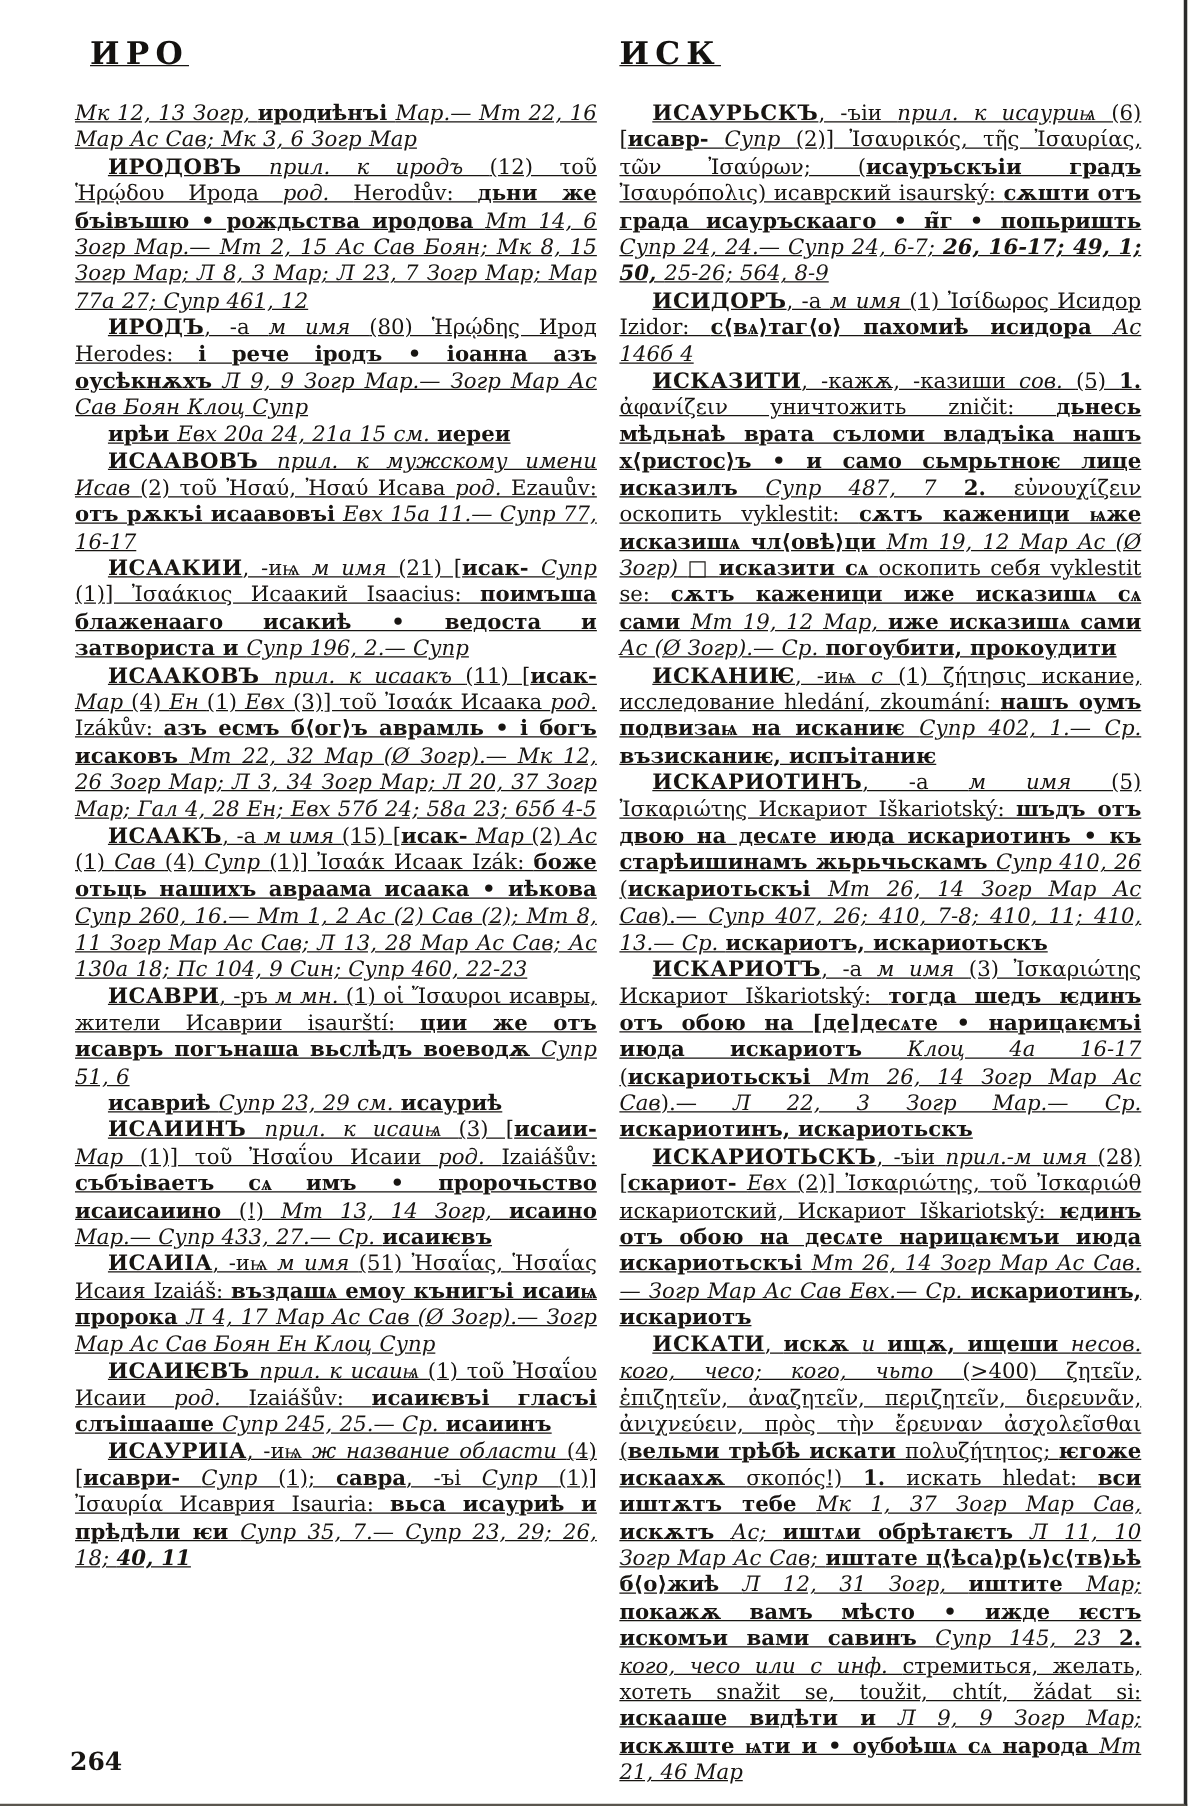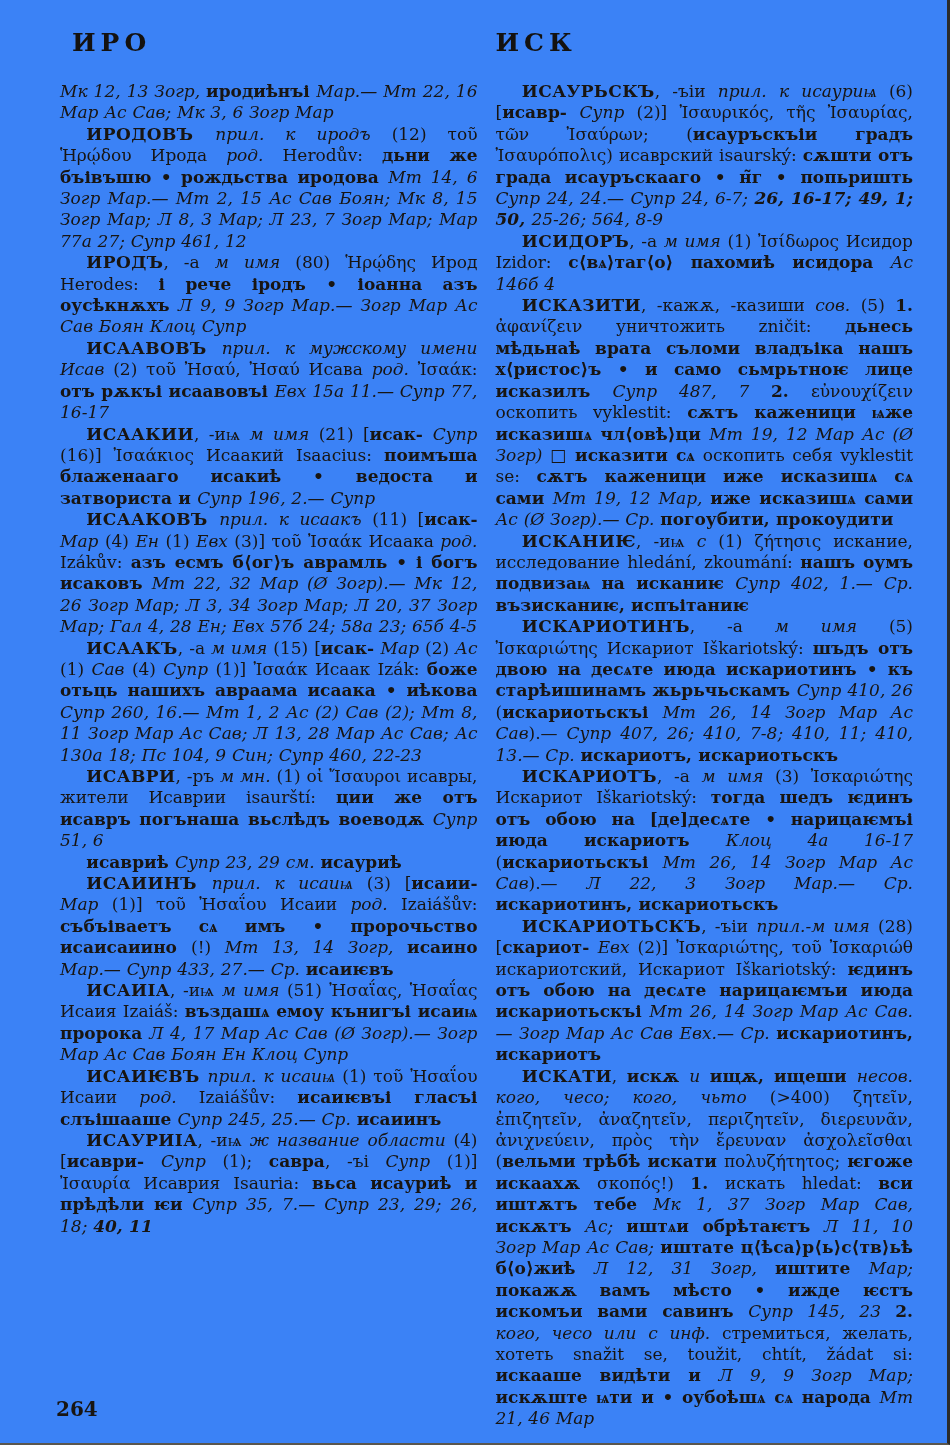--- a/index.html
+++ b/index.html
@@ -4,27 +4,28 @@
 <style>
   * { box-sizing: border-box; }
   html, body { margin: 0; padding: 0; }
   body {
     width: 950px; height: 1445px;
     background: #efede6;
     font-family: "DejaVu Serif", "Liberation Serif", serif;
   }
   .page {
     width: 950px; height: 1445px;
-    background: #3b82f6;
+    background: #ffffff;
     color: #181512;
     position: relative;
     padding: 24px 34px 0 60px;
     overflow: hidden;
     border-right: 3px solid #2b2b2b;
     border-bottom: 2px solid #5a564e;
+    text-decoration: underline;
   }
   .headers { display: flex; gap: 18px; margin: 4px 0 24px 0; }
   .hcell { width: 419px; }
   .colhead {
     font-size: 25px; font-weight: bold; letter-spacing: 5px;
     color: #141210;
   }
   .hcell.left .colhead { margin-left: 12px; }
   .hcell.right .colhead { }
   .columns { display: flex; gap: 18px; }
@@ -59,22 +60,23 @@
     </div>
     <div class="hcell right">
       <span class="colhead">ИСК</span>
     </div>
   </div>
   <div class="columns">
     <div class="column" id="col-left">
         <p class="entry noind"><span class="it">Мк 12, 13 Зогр, </span><span class="ocs">иродиѣнъі </span><span class="it">Мар.— Мт 22, 16 Мар Ас Сав; Мк 3, 6 Зогр Мар</span></p>
         <p class="entry"><span class="hw">ИРОДОВЪ </span><span class="it">прил. к иродъ </span><span>(12) τοῦ Ἡρῴδου Ирода </span><span class="it">род. </span><span>Herodův: </span><span class="ocs">дьни же бъівъшю • рождьства иродова </span><span class="it">Мт 14, 6 Зогр Мар.— Мт 2, 15 Ас Сав Боян; Мк 8, 15 Зогр Мар; Л 8, 3 Мар; Л 23, 7 Зогр Мар; Мар 77а 27; Супр 461, 12</span></p>
         <p class="entry"><span class="hw">ИРОДЪ</span><span>, -а </span><span class="it">м имя </span><span>(80) Ἡρῴδης Ирод Herodes: </span><span class="ocs">і рече іродъ • іоанна азъ оусѣкнѫхъ </span><span class="it">Л 9, 9 Зогр Мар.— Зогр Мар Ас Сав Боян Клоц Супр</span></p>
-        <p class="entry"><span class="hw">ИСААВОВЪ </span><span class="it">прил. к мужскому имени Исав </span><span>(2) τοῦ Ἠσαύ, Ἠσαύ Исава </span><span class="it">род. </span><span>Ἰσαάκ: </span><span class="ocs">отъ рѫкъі исаавовъі </span><span class="it">Евх 15а 11.— Супр 77, 16-17</span></p>
-        <p class="entry"><span class="hw">ИСААКИИ</span><span>, -иѩ </span><span class="it">м имя </span><span>(21) [</span><span class="ocs">исак- </span><span class="it">Супр </span><span>(16)] Ἰσαάκιος Исаакий Isaacius: </span><span class="ocs">поимъша блаженааго исакиѣ • ведоста и затвориста и </span><span class="it">Супр 196, 2.— Супр</span></p>
+        <p class="entry"><span class="ocs">ирѣи </span><span class="it">Евх 20а 24, 21а 15 см. </span><span class="ocs">иереи</span></p>
+        <p class="entry"><span class="hw">ИСААВОВЪ </span><span class="it">прил. к мужскому имени Исав </span><span>(2) τοῦ Ἠσαύ, Ἠσαύ Исава </span><span class="it">род. </span><span>Ezauův: </span><span class="ocs">отъ рѫкъі исаавовъі </span><span class="it">Евх 15а 11.— Супр 77, 16-17</span></p>
+        <p class="entry"><span class="hw">ИСААКИИ</span><span>, -иѩ </span><span class="it">м имя </span><span>(21) [</span><span class="ocs">исак- </span><span class="it">Супр </span><span>(1)] Ἰσαάκιος Исаакий Isaacius: </span><span class="ocs">поимъша блаженааго исакиѣ • ведоста и затвориста и </span><span class="it">Супр 196, 2.— Супр</span></p>
         <p class="entry"><span class="hw">ИСААКОВЪ </span><span class="it">прил. к исаакъ </span><span>(11) [</span><span class="ocs">исак- </span><span class="it">Мар </span><span>(4) </span><span class="it">Ен </span><span>(1) </span><span class="it">Евх </span><span>(3)] τοῦ Ἰσαάκ Исаака </span><span class="it">род. </span><span>Izákův: </span><span class="ocs">азъ есмъ б⟨ог⟩ъ аврамль • і богъ исаковъ </span><span class="it">Мт 22, 32 Мар (Ø Зогр).— Мк 12, 26 Зогр Мар; Л 3, 34 Зогр Мар; Л 20, 37 Зогр Мар; Гал 4, 28 Ен; Евх 57б 24; 58а 23; 65б 4-5</span></p>
         <p class="entry"><span class="hw">ИСААКЪ</span><span>, -а </span><span class="it">м имя </span><span>(15) [</span><span class="ocs">исак- </span><span class="it">Мар </span><span>(2) </span><span class="it">Ас </span><span>(1) </span><span class="it">Сав </span><span>(4) </span><span class="it">Супр </span><span>(1)] Ἰσαάκ Исаак Izák: </span><span class="ocs">боже отьць нашихъ авраама исаака • иѣкова </span><span class="it">Супр 260, 16.— Мт 1, 2 Ас (2) Сав (2); Мт 8, 11 Зогр Мар Ас Сав; Л 13, 28 Мар Ас Сав; Ас 130а 18; Пс 104, 9 Син; Супр 460, 22-23</span></p>
         <p class="entry"><span class="hw">ИСАВРИ</span><span>, -ръ </span><span class="it">м мн. </span><span>(1) οἱ Ἴσαυροι исавры, жители Исаврии isaurští: </span><span class="ocs">ции же отъ исавръ погънаша вьслѣдъ воеводѫ </span><span class="it">Супр 51, 6</span></p>
         <p class="entry"><span class="ocs">исавриѣ </span><span class="it">Супр 23, 29 см. </span><span class="ocs">исауриѣ</span></p>
         <p class="entry"><span class="hw">ИСАИИНЪ </span><span class="it">прил. к исаиѩ </span><span>(3) [</span><span class="ocs">исаии- </span><span class="it">Мар </span><span>(1)] τοῦ Ἠσαΐου Исаии </span><span class="it">род. </span><span>Izaiášův: </span><span class="ocs">събъіваетъ сѧ имъ • пророчьство исаисаиино </span><span>(!) </span><span class="it">Мт 13, 14 Зогр, </span><span class="ocs">исаино </span><span class="it">Мар.— Супр 433, 27.— Ср. </span><span class="ocs">исаиѥвъ</span></p>
         <p class="entry"><span class="hw">ИСАИІА</span><span>, -иѩ </span><span class="it">м имя </span><span>(51) Ἠσαΐας, Ἡσαΐας Исаия Izaiáš: </span><span class="ocs">въздашѧ емоу кънигъі исаиѩ пророка </span><span class="it">Л 4, 17 Мар Ас Сав (Ø Зогр).— Зогр Мар Ас Сав Боян Ен Клоц Супр</span></p>
         <p class="entry"><span class="hw">ИСАИѤВЪ </span><span class="it">прил. к исаиѩ </span><span>(1) τοῦ Ἠσαΐου Исаии </span><span class="it">род. </span><span>Izaiášův: </span><span class="ocs">исаиѥвъі гласъі слъішааше </span><span class="it">Супр 245, 25.— Ср. </span><span class="ocs">исаиинъ</span></p>
         <p class="entry"><span class="hw">ИСАУРИІА</span><span>, -иѩ </span><span class="it">ж название области </span><span>(4) [</span><span class="ocs">исаври- </span><span class="it">Супр </span><span>(1); </span><span class="ocs">савра</span><span>, -ъі </span><span class="it">Супр </span><span>(1)] Ἰσαυρία Исаврия Isauria: </span><span class="ocs">вьса исауриѣ и прѣдѣли ѥи </span><span class="it">Супр 35, 7.— Супр 23, 29; 26, 18; </span><span class="bdi">40, 11</span></p>
       </div>
     <div class="column" id="col-right">

